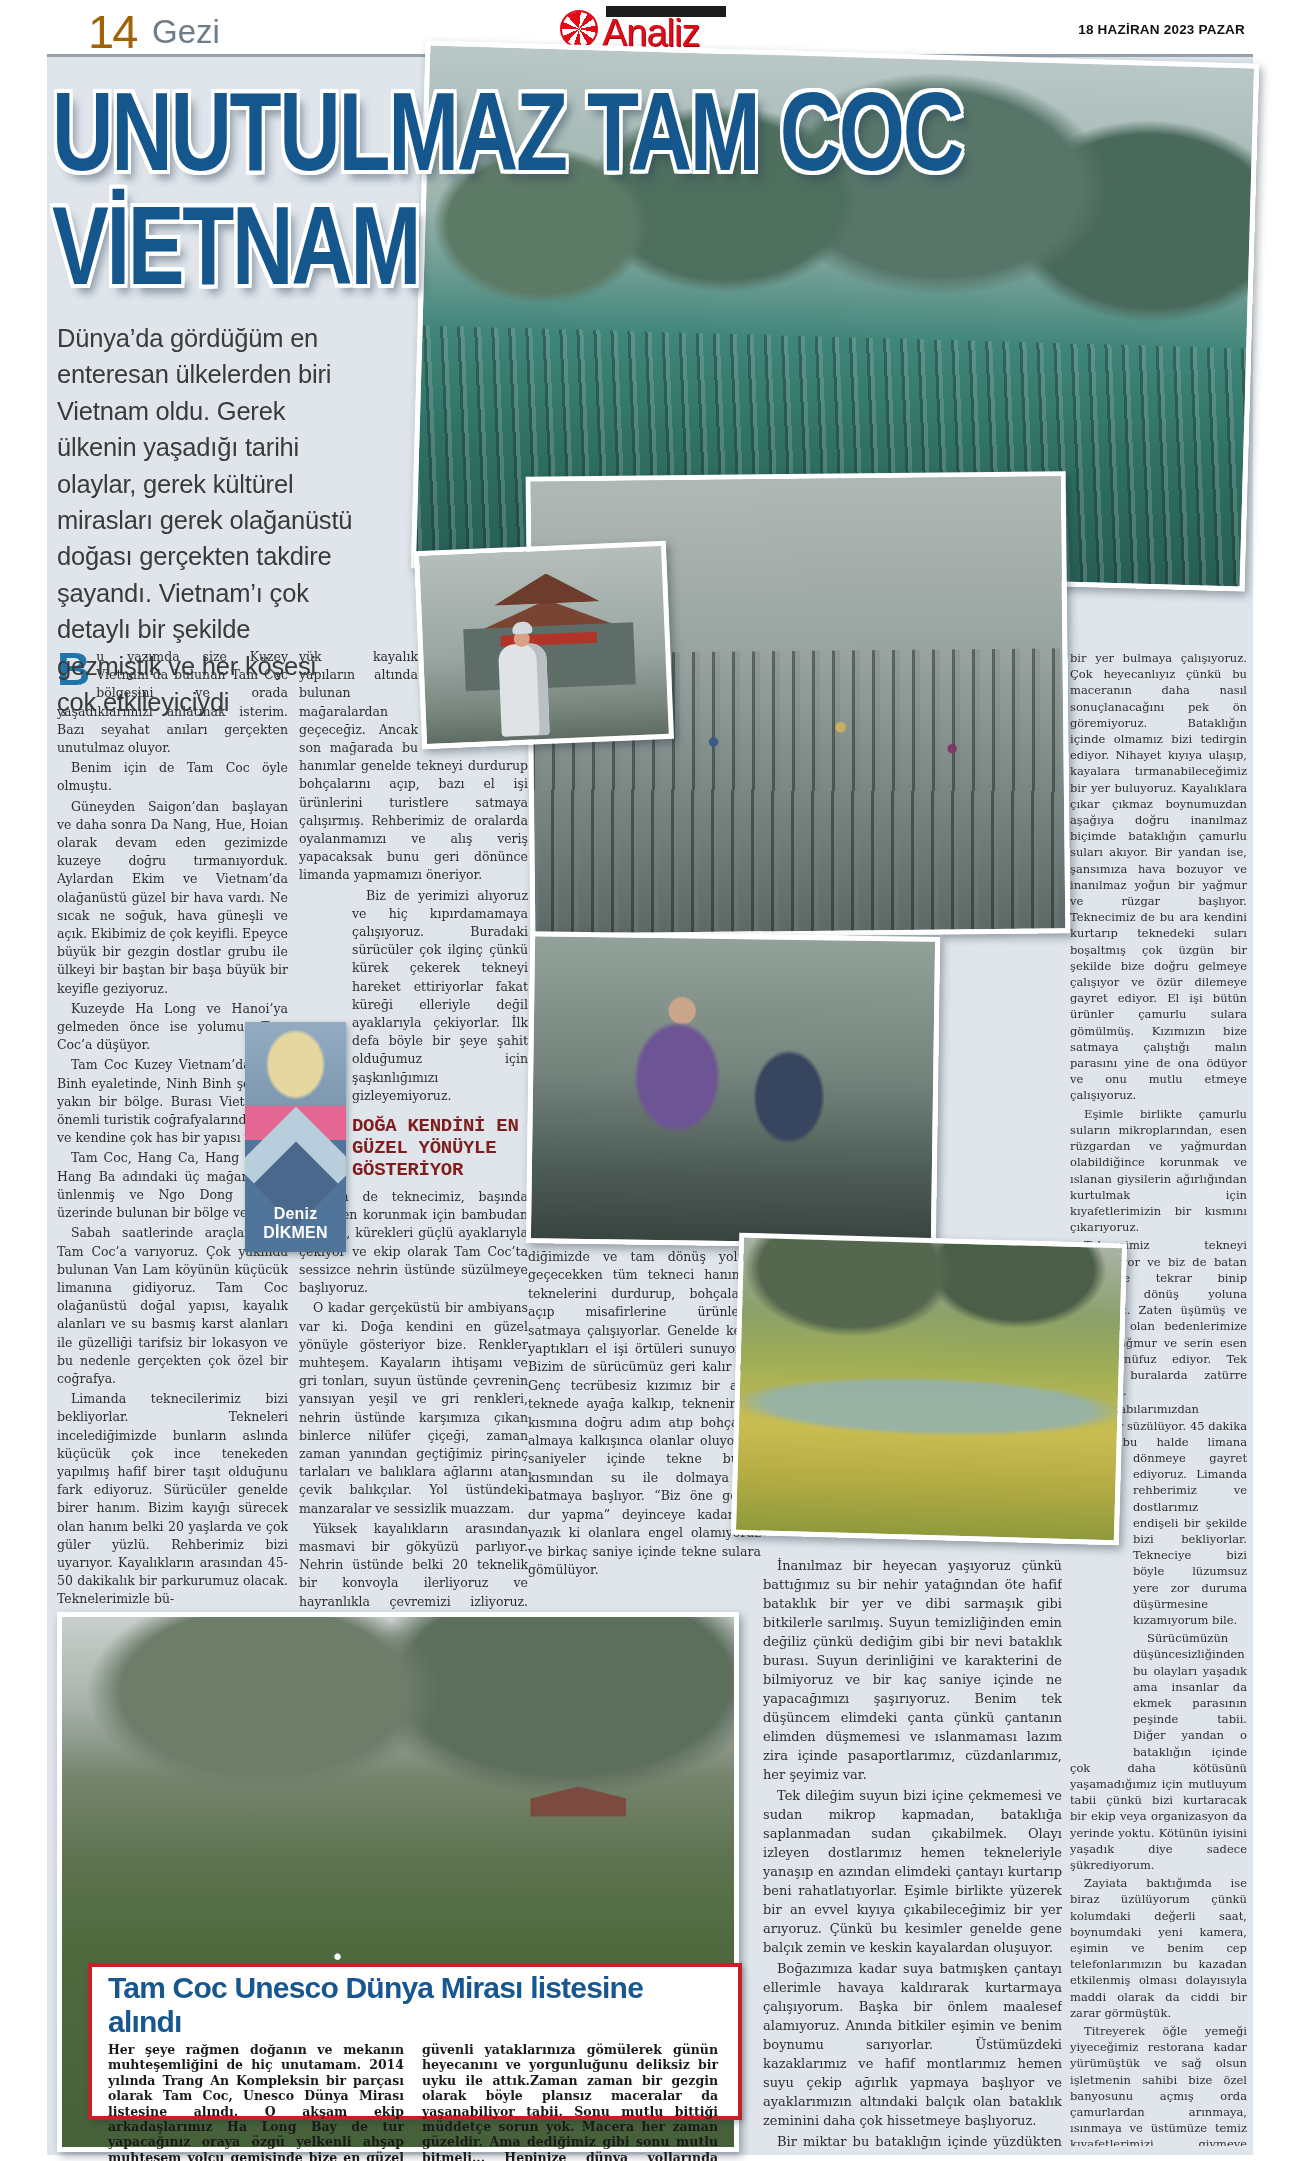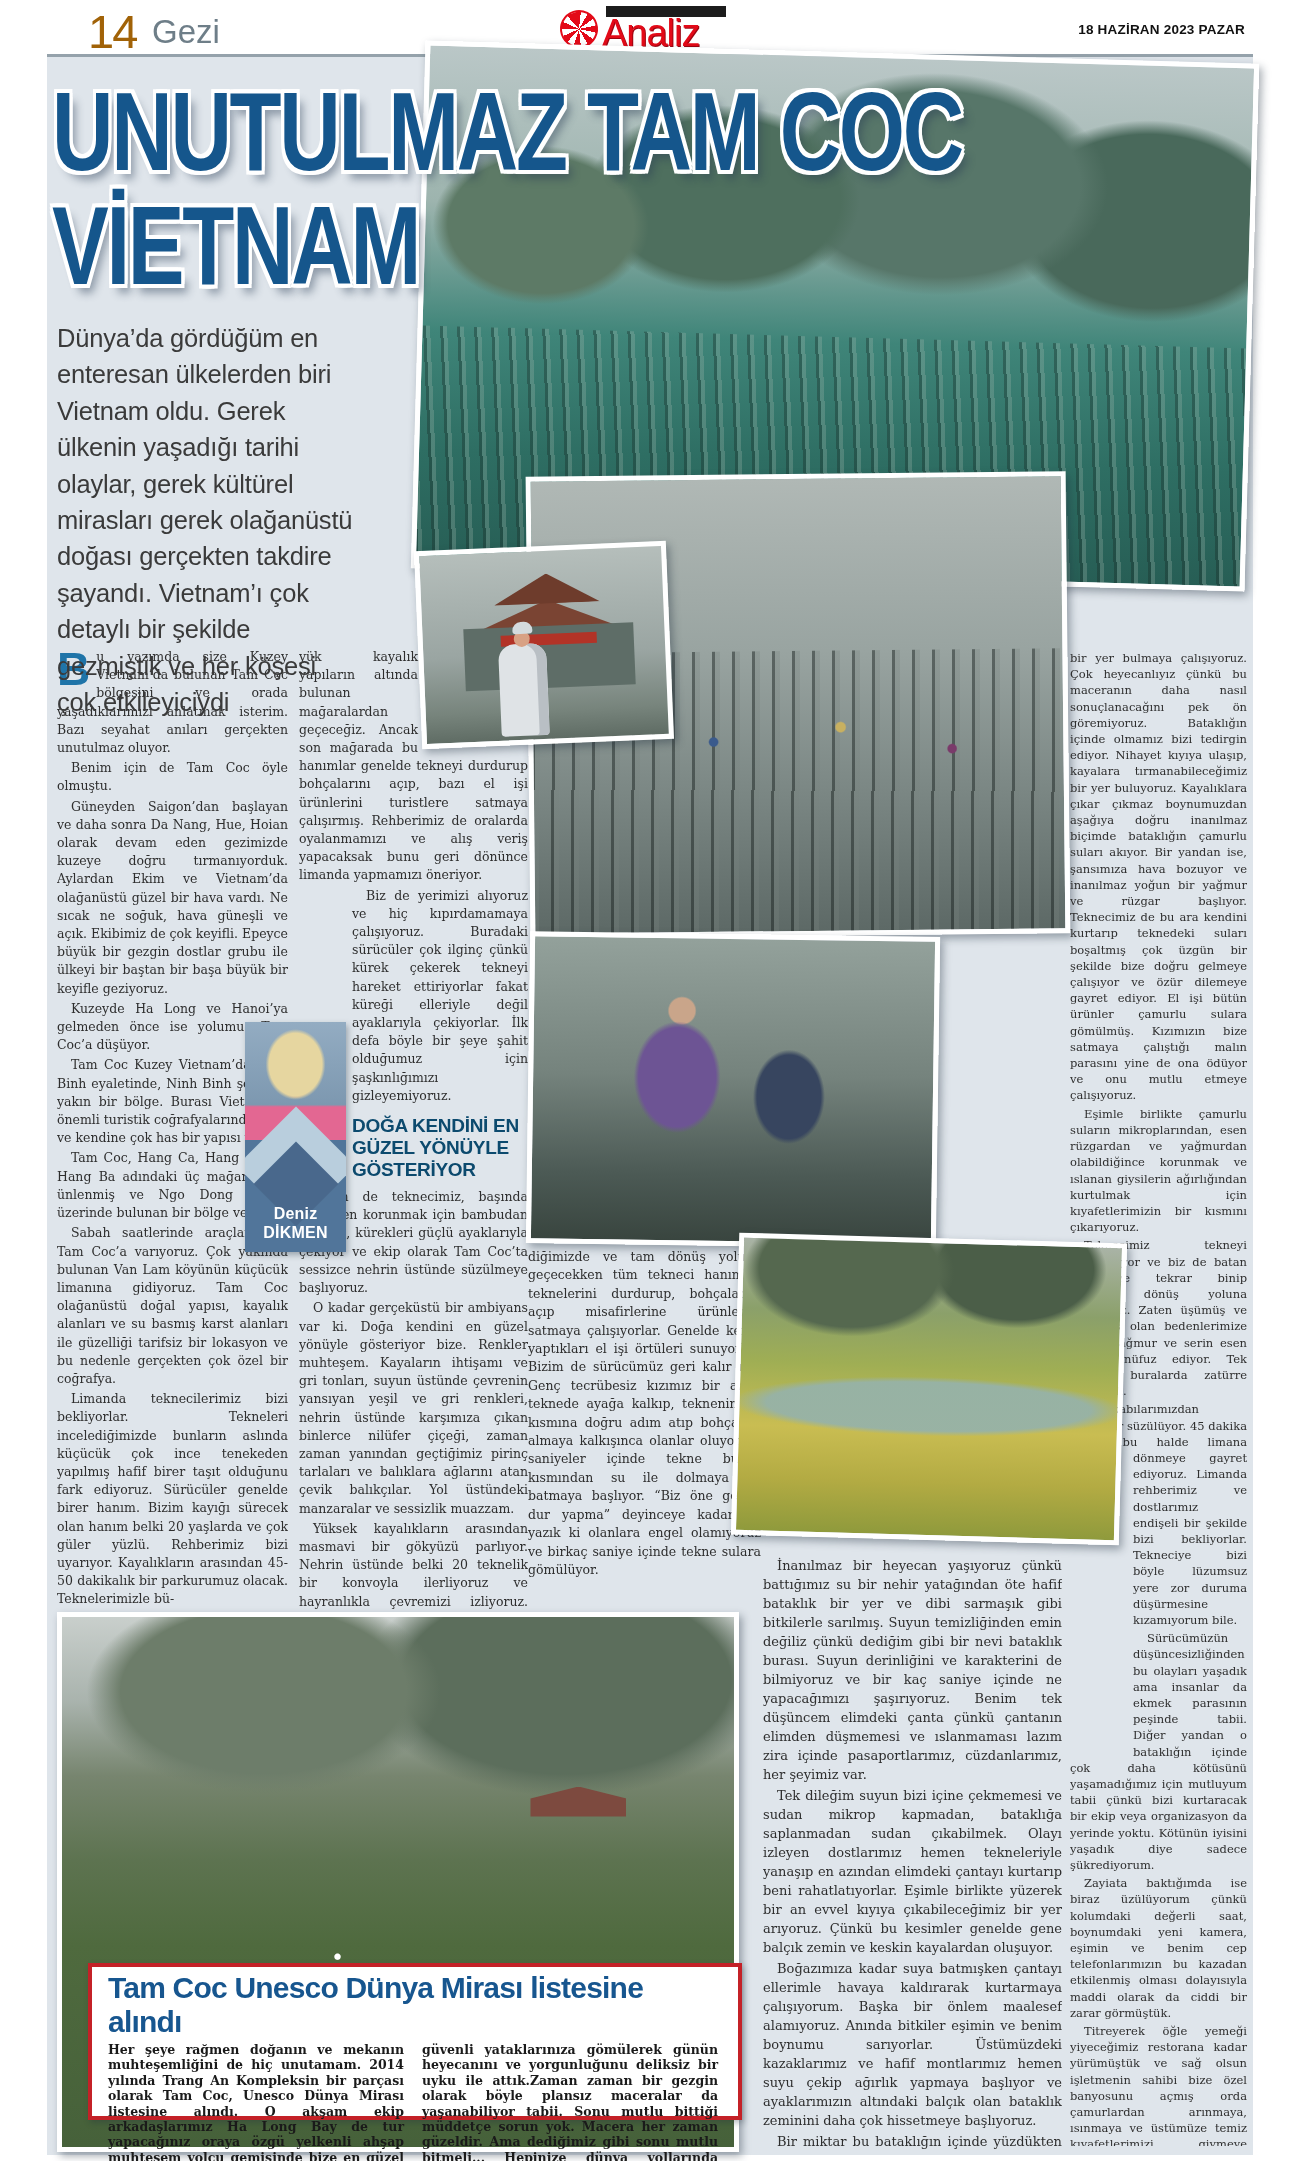--- a/index.html
+++ b/index.html
@@ -98,22 +98,22 @@
   
   .col { position:absolute; z-index:2; font-family:"DejaVu Serif", serif; color:#2e2e2e;
          text-align:justify; overflow:hidden; }
   .col p { text-indent:14px; margin:0 0 2px 0; }
   .col p.np { text-indent:0; }
   .col1 { left:57px;  top:648px;  width:231px; height:1012px; font-size:12.5px; line-height:18.2px; }
   .col2 { left:299px; top:648px;  width:229px; height:1012px; font-size:12.5px; line-height:18.2px; }
   .col3 { left:528px; top:1248px; width:233px; height:354px;  font-size:12.5px; line-height:18.4px; }
   .col4 { left:763px; top:1556px; width:299px; height:594px;  font-size:13px;   line-height:19px; }
   .col5 { left:1070px;top:650px;  width:177px; height:1496px; font-size:11.5px; line-height:16.2px; }
-  .sub  { font-family:Liberation Sans, sans-serif; font-weight:900; font-size:19px; line-height:22px;
-          color:#0c4a6e; margin:10px 0 7px 0; text-align:left; letter-spacing:-.3px; }
+  .sub  { font-family:Liberation Mono, monospace; font-weight:900; font-size:19px; line-height:22px;
+          color:#7f1d1d; margin:10px 0 7px 0; text-align:left; letter-spacing:-.3px; }
   .dc   { float:left; font-family:"Liberation Sans", sans-serif; font-weight:700; font-size:46px; line-height:38px;
           color:#1f74a8; padding:2px 6px 0 0; }
   .cutR { display:block; float:right; width:110px; height:102px; }
   .cutL { display:block; float:left;  width:53px;  height:295px; }
   .cut5 { float:left; width:63px; height:300px; }
 
   
   .authorBox { position:absolute; left:245px; top:1022px; width:101px; height:230px; z-index:5;
                background:#51759a; box-shadow:2px 3px 6px rgba(30,45,60,.35); overflow:hidden; }
   .aPhoto { position:absolute; left:0; top:0; width:101px; height:118px;

